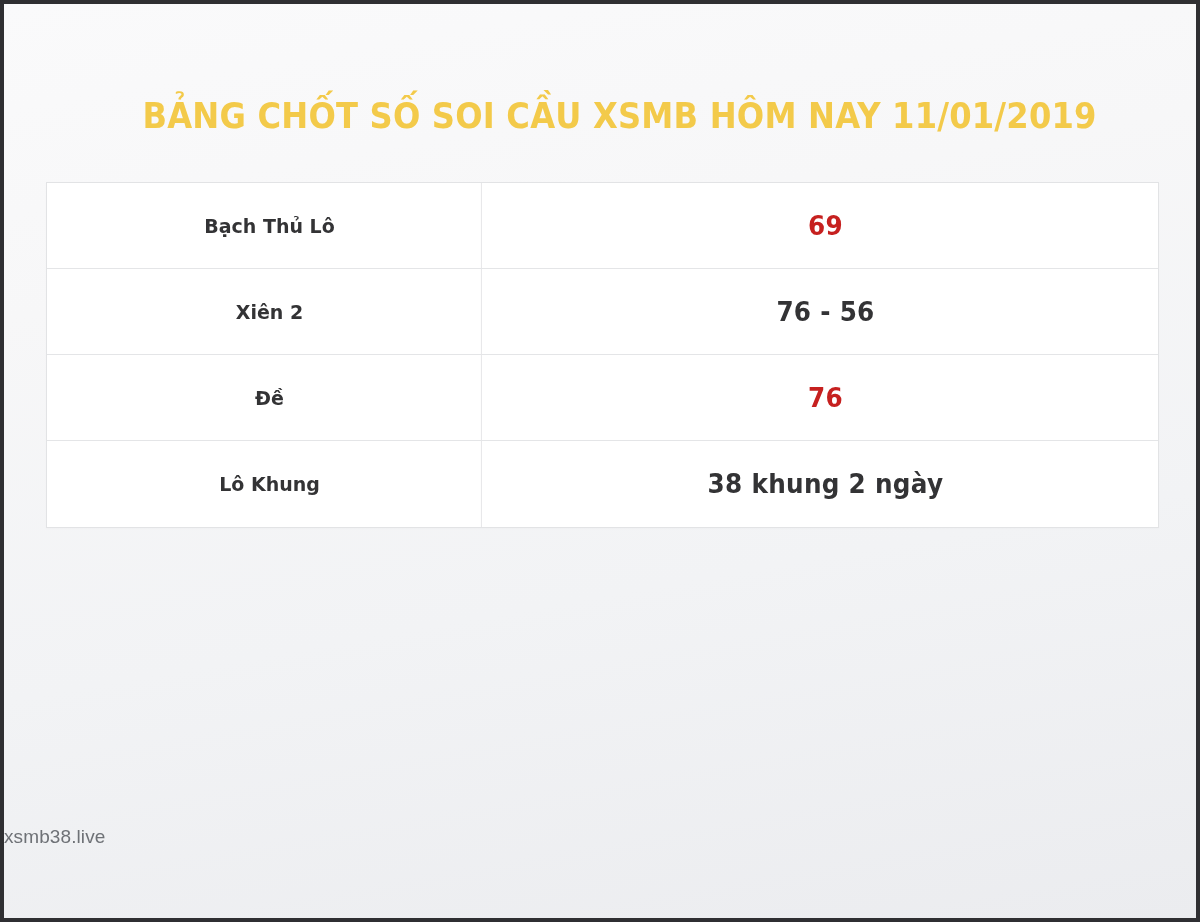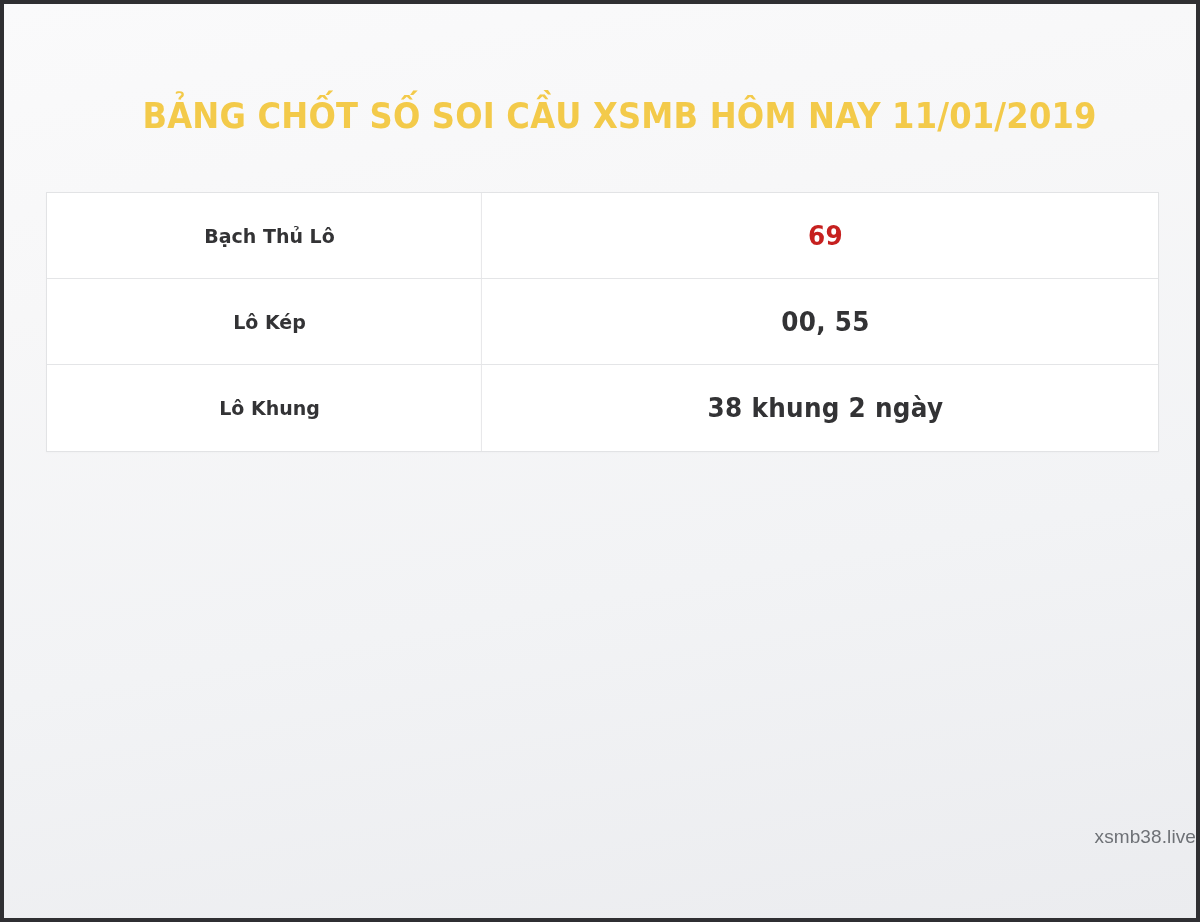--- a/index.html
+++ b/index.html
@@ -47,21 +47,21 @@
     white-space: nowrap;
     transform: scaleX(0.92);
     transform-origin: center center;
     line-height: 1;
   }
 
   
   .table-wrap {
     position: absolute;
     left: 42px;
-    top: 188px;
+    top: 178px;
     width: 1113px;
     background: #ffffff;
     border: 1px solid #e2e3e5;
     box-sizing: border-box;
     box-shadow: 0 1px 2px rgba(0,0,0,0.02);
   }
   .row {
     display: flex;
     height: 86px;
     border-bottom: 1px solid #e4e5e7;
@@ -97,21 +97,21 @@
     transform: scaleX(0.95);
   }
   .cell-value.red { color: #c6201f; }
 
   
   .footer {
     position: absolute;
     left: 0;
     right: 0;
     top: 822px;
-    text-align: right;
+    text-align: left;
     font-family: "Liberation Sans", sans-serif;
     font-weight: 400;
     font-size: 19px;
     color: #6e7176;
     letter-spacing: 0.1px;
   }
 </style>
 </head>
 <body>
 
@@ -120,22 +120,26 @@
 
     <div class="title">BẢNG CHỐT SỐ SOI CẦU XSMB HÔM NAY 11/01/2019</div>
 
     <div class="table-wrap">
 
     <div class="row">
           <div class="cell-label">Bạch Thủ Lô</div>
           <div class="cell-value red">69</div>
         </div>
         <div class="row">
-          <div class="cell-label">Lô Kép</div>
-          <div class="cell-value">00, 55</div>
+          <div class="cell-label">Xiên 2</div>
+          <div class="cell-value">76 - 56</div>
+        </div>
+        <div class="row">
+          <div class="cell-label">Đề</div>
+          <div class="cell-value red">76</div>
         </div>
         <div class="row">
           <div class="cell-label">Lô Khung</div>
           <div class="cell-value">38 khung 2 ngày</div>
         </div>
       </div>
 
     <div class="footer">xsmb38.live</div>
 
   </div>

